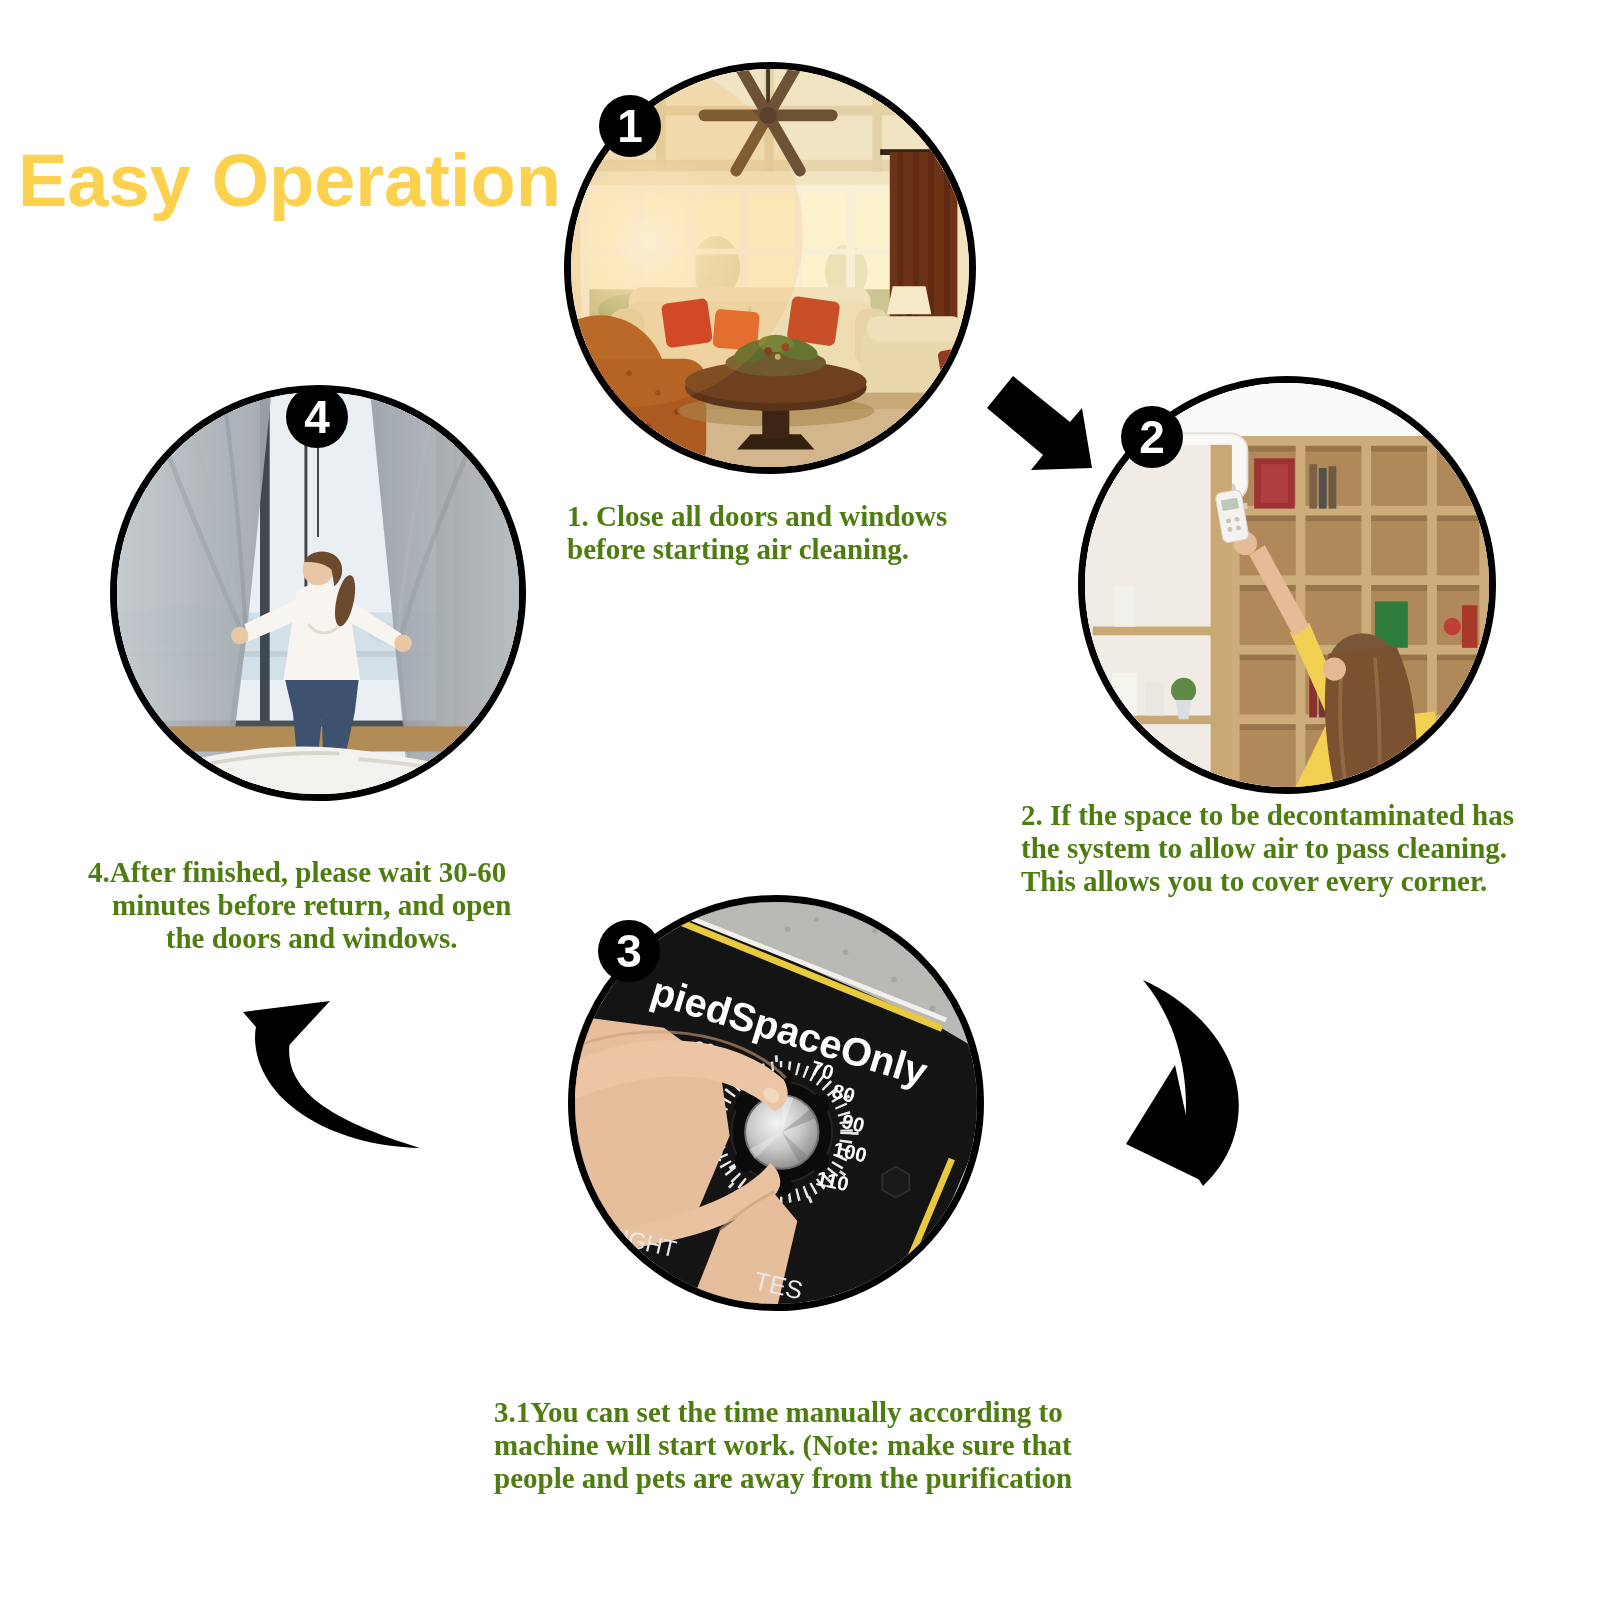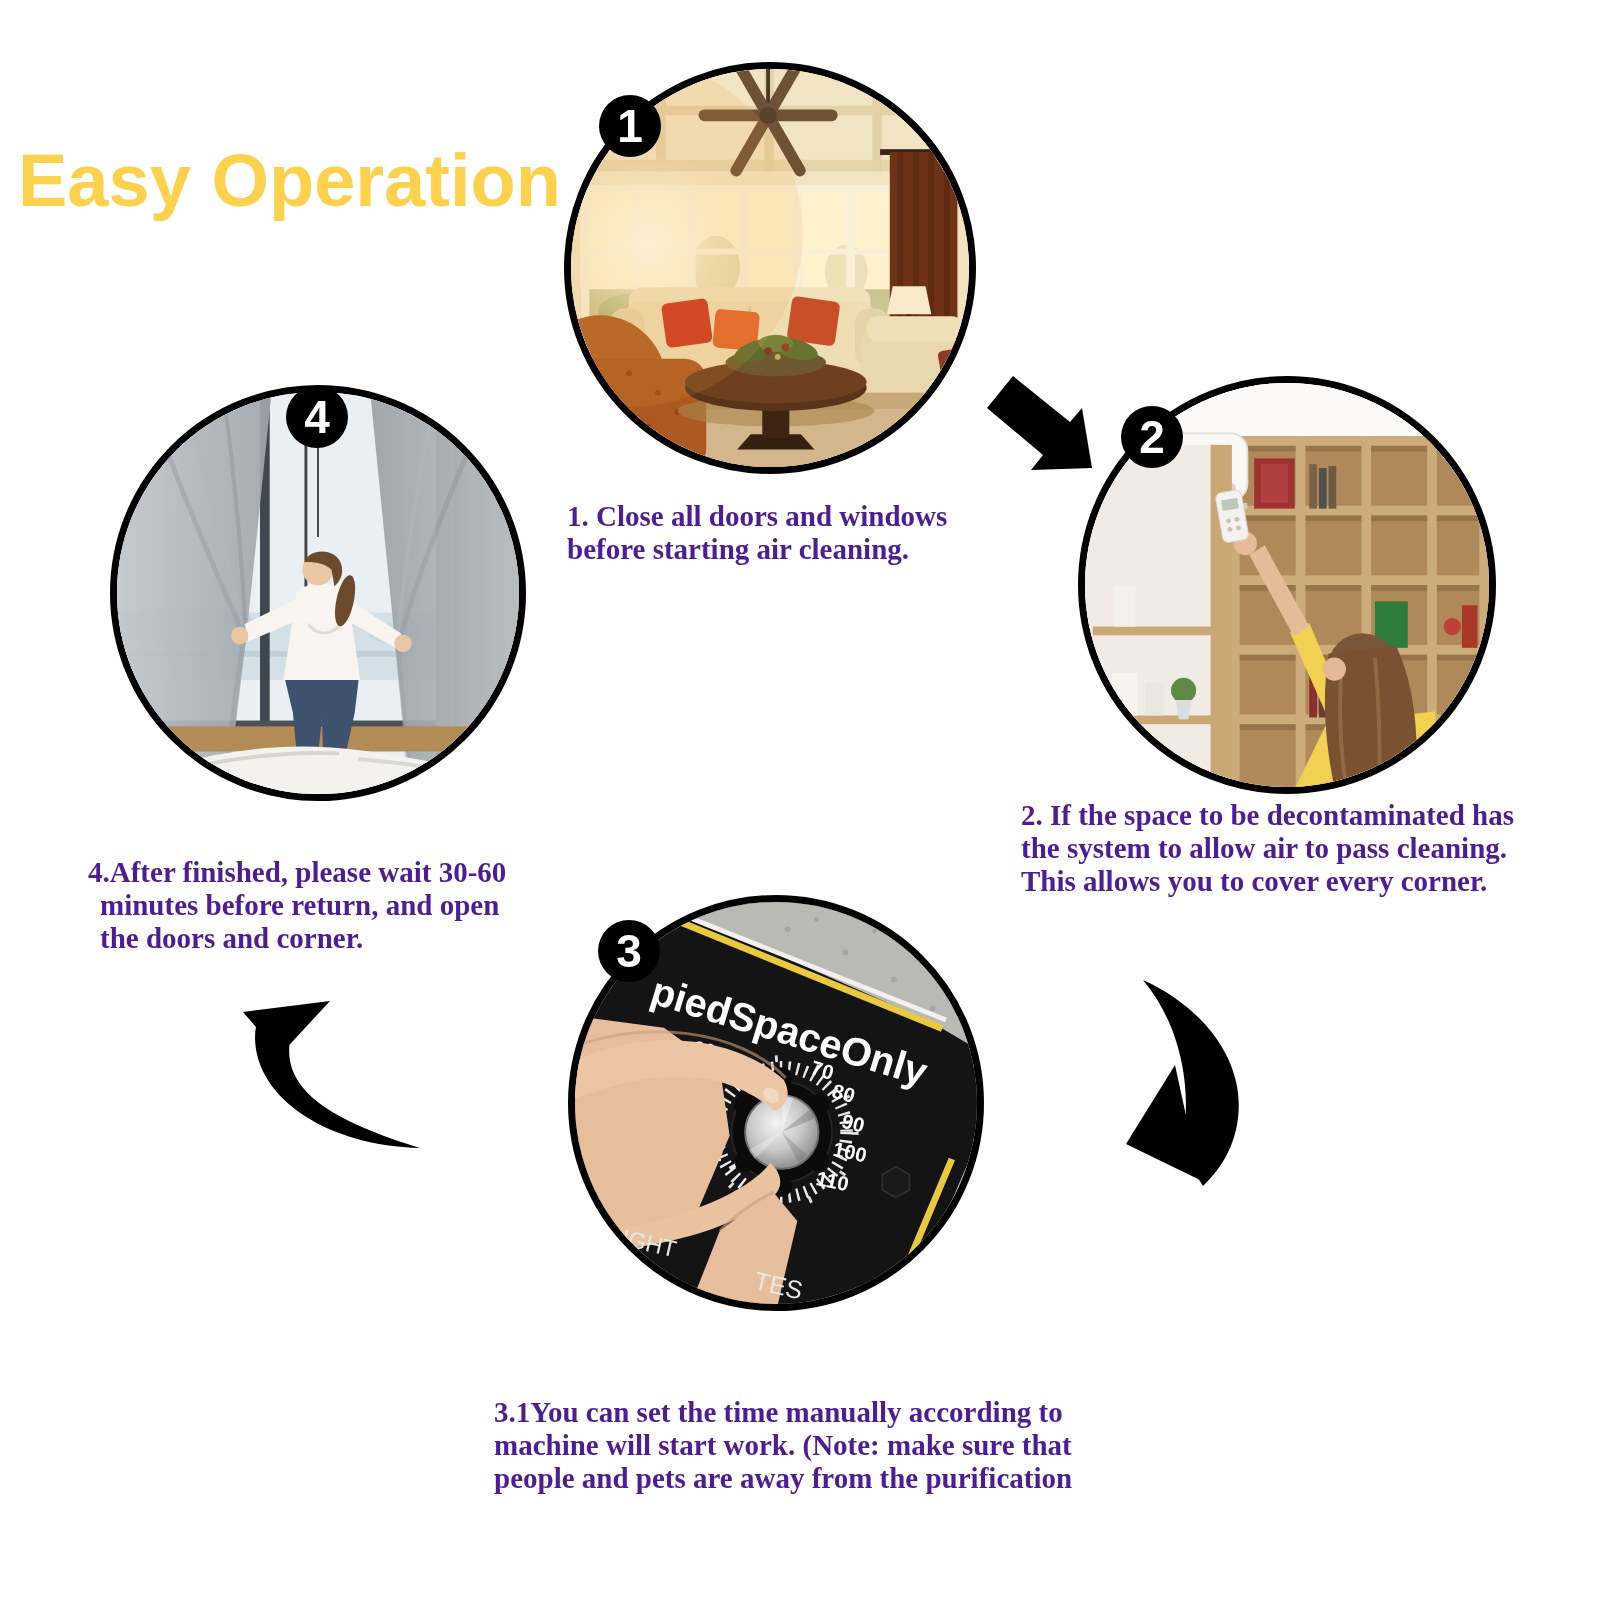--- a/index.html
+++ b/index.html
@@ -14,28 +14,28 @@
   #c3{left:568px;top:895px;width:416px;height:416px;}
   #c4{left:110px;top:385px;width:416px;height:416px;}
   .circle svg{display:block;width:100%;height:100%;}
   .badge{position:absolute;width:62px;height:62px;background:#000;border-radius:50%;
          color:#fff;font-family:"Liberation Sans",sans-serif;font-weight:bold;font-size:46px;
          display:flex;align-items:center;justify-content:center;z-index:5;}
   #b1{left:599px;top:95px;}
   #b2{left:1121px;top:406px;}
   #b3{left:598px;top:920px;}
   #b4{left:286px;top:386px;}
-  .caption{position:absolute;color:#4c1d95;font-size:29px;line-height:33px;font-weight:600;}
+  .caption{position:absolute;color:#4d7c0f;font-size:29px;line-height:33px;font-weight:600;}
   .caption .line{white-space:nowrap;}
   #cap1{left:567px;top:500px;}
   #cap2{left:1021px;top:799px;}
   #cap3{left:545px;top:1332px;}
   #cap31{left:494px;top:1396px;}
   #cap4{left:88px;top:856px;}
-  #cap4 .line:nth-child(n+2){margin-left:12px;}
+  #cap4 .line:nth-child(n+2){margin-left:24px;text-align:center;}
   .arrows{position:absolute;left:0;top:0;pointer-events:none;z-index:4;}
 </style>
 </head>
 <body>
 
 <div class="canvas">
 
   <div class="title">Easy Operation</div>
 
   <div class="circle" id="c1">
@@ -412,21 +412,21 @@
     <div class="line">This allows you to cover every corner.</div>
   </div>
   <div class="caption" id="cap31">
     <div class="line">3.1You can set the time manually according to</div>
     <div class="line">machine will start work. (Note: make sure that</div>
     <div class="line">people and pets are away from the purification</div>
   </div>
   <div class="caption" id="cap4">
     <div class="line">4.After finished, please wait 30-60</div>
     <div class="line">minutes before return, and open</div>
-    <div class="line">the doors and corner.</div>
+    <div class="line">the doors and windows.</div>
   </div>
 
   <svg class="arrows" width="1600" height="1600" viewBox="0 0 1600 1600">
     <polygon fill="#000" points="987,408 1043,455 1031,470 1092,468 1082,408 1070,422 1013,376"></polygon>
     <g fill="#000">
       <path d="M 1143 980 C 1205 1008 1245 1062 1238 1118 C 1235 1145 1222 1168 1203 1186 L 1180 1150 C 1190 1120 1193 1040 1143 980 Z"></path>
       <polygon points="1126,1144 1175,1065 1200,1180"></polygon>
     </g>
     <g fill="#000">
       <path d="M 420 1148 C 330 1146 256 1100 255 1038 C 255 1028 257 1020 260 1013 L 290 1040 C 282 1090 330 1120 420 1148 Z"></path>

